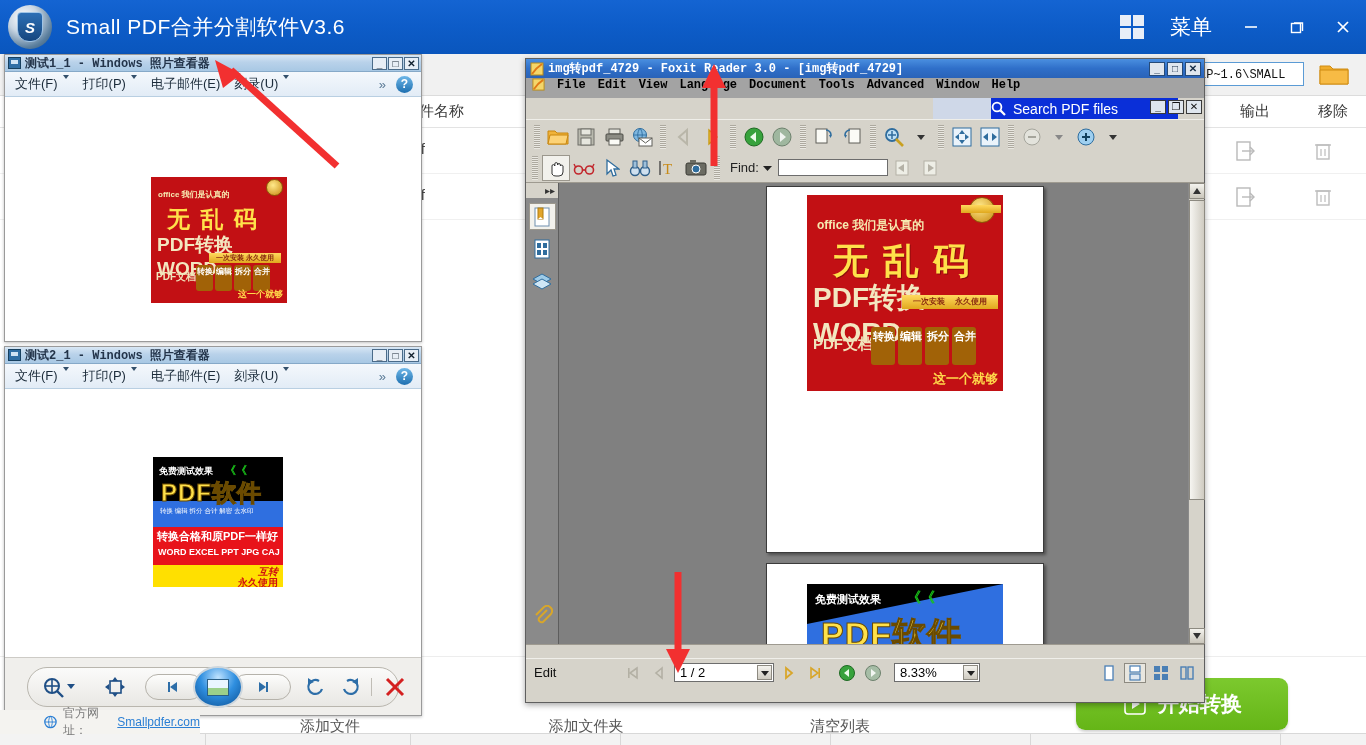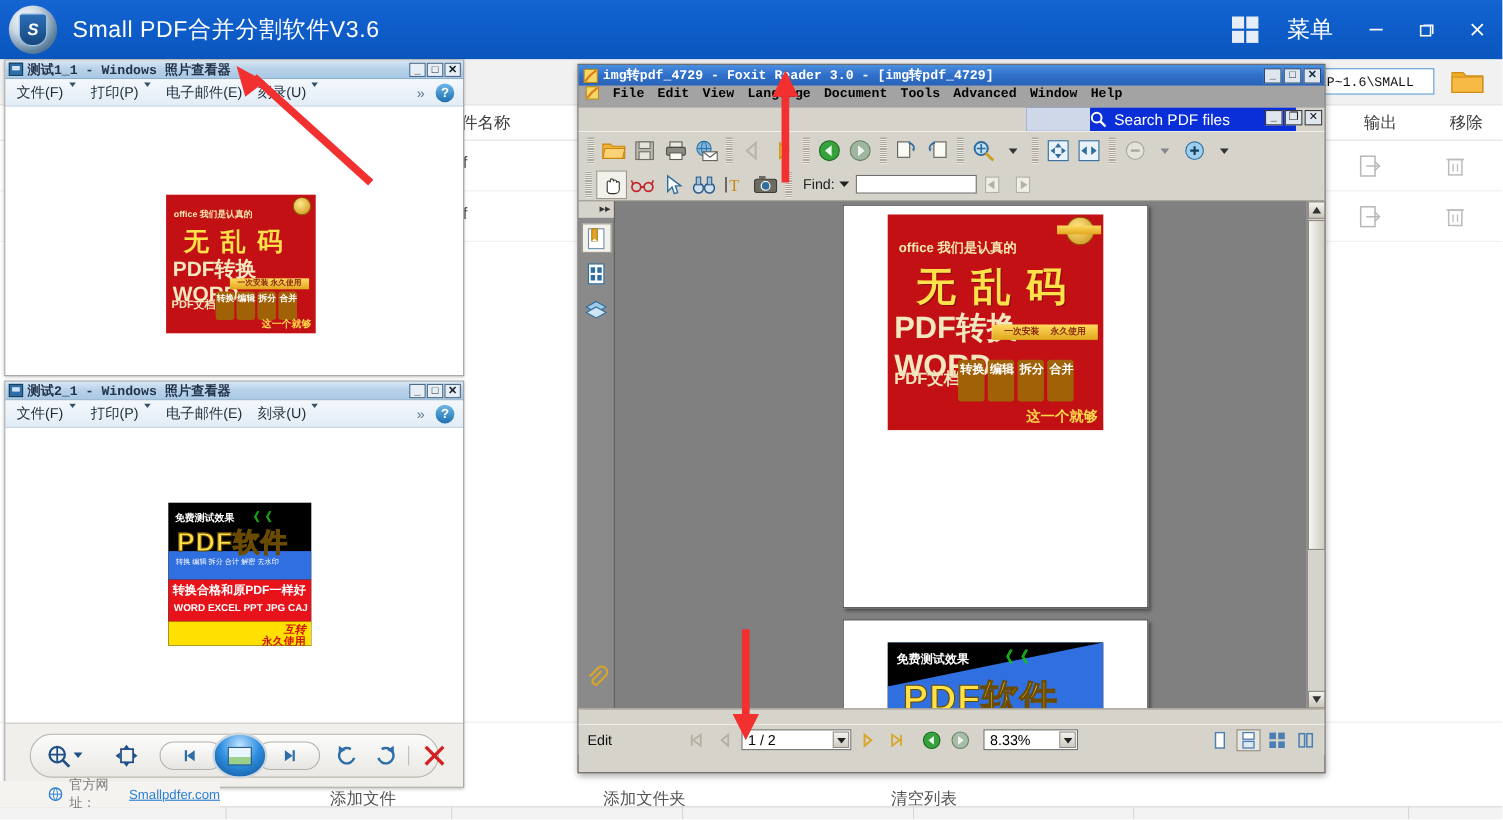--- a/index.html
+++ b/index.html
@@ -307,20 +307,27 @@
       </div>
     </div>
 
     <div id="app-bottom">
       <div class="bottom-btn" id="bb-file">添加文件</div>
       <div class="bottom-btn" id="bb-folder">添加文件夹</div>
       <div class="bottom-btn" id="bb-clear">清空列表</div>
     </div>
 
     <div id="promo-text">换 效率提升</div>
+    <div id="start-btn">
+      <svg width="26" height="26" viewBox="0 0 26 26">
+        <rect x="3" y="3" width="20" height="20" rx="3" fill="none" stroke="#fff" stroke-width="1.6"></rect>
+        <polygon points="10,8 18,13 10,18" fill="#fff"></polygon>
+      </svg>
+      <span class="lbl">开始转换</span>
+    </div>
 
     <div id="bot-strip"></div>
     <div class="seam" style="left:205px;"></div>
     <div class="seam" style="left:410px;"></div>
     <div class="seam" style="left:620px;"></div>
     <div class="seam" style="left:830px;"></div>
     <div class="seam" style="left:1030px;"></div>
     <div class="seam" style="left:1280px;"></div>
   </div>
 

